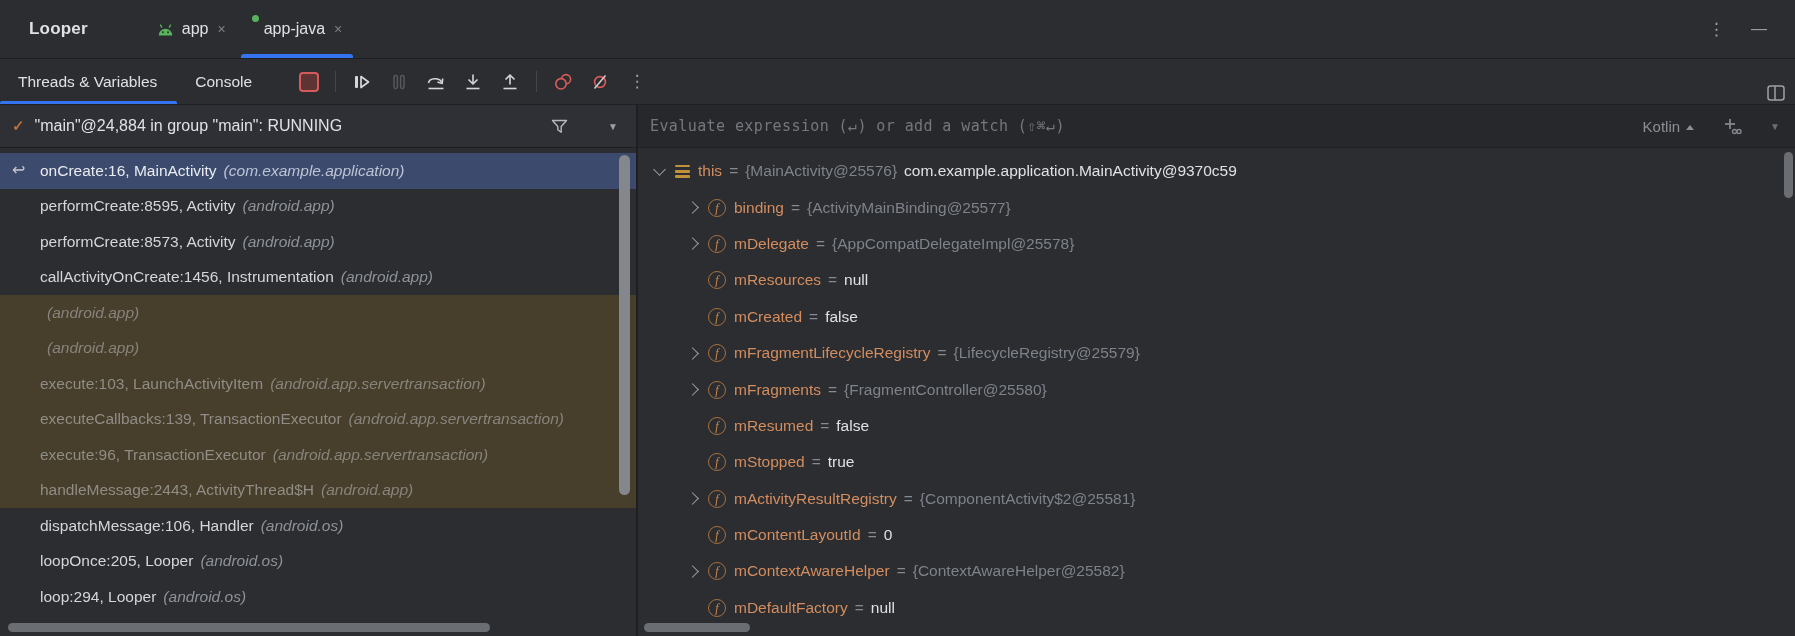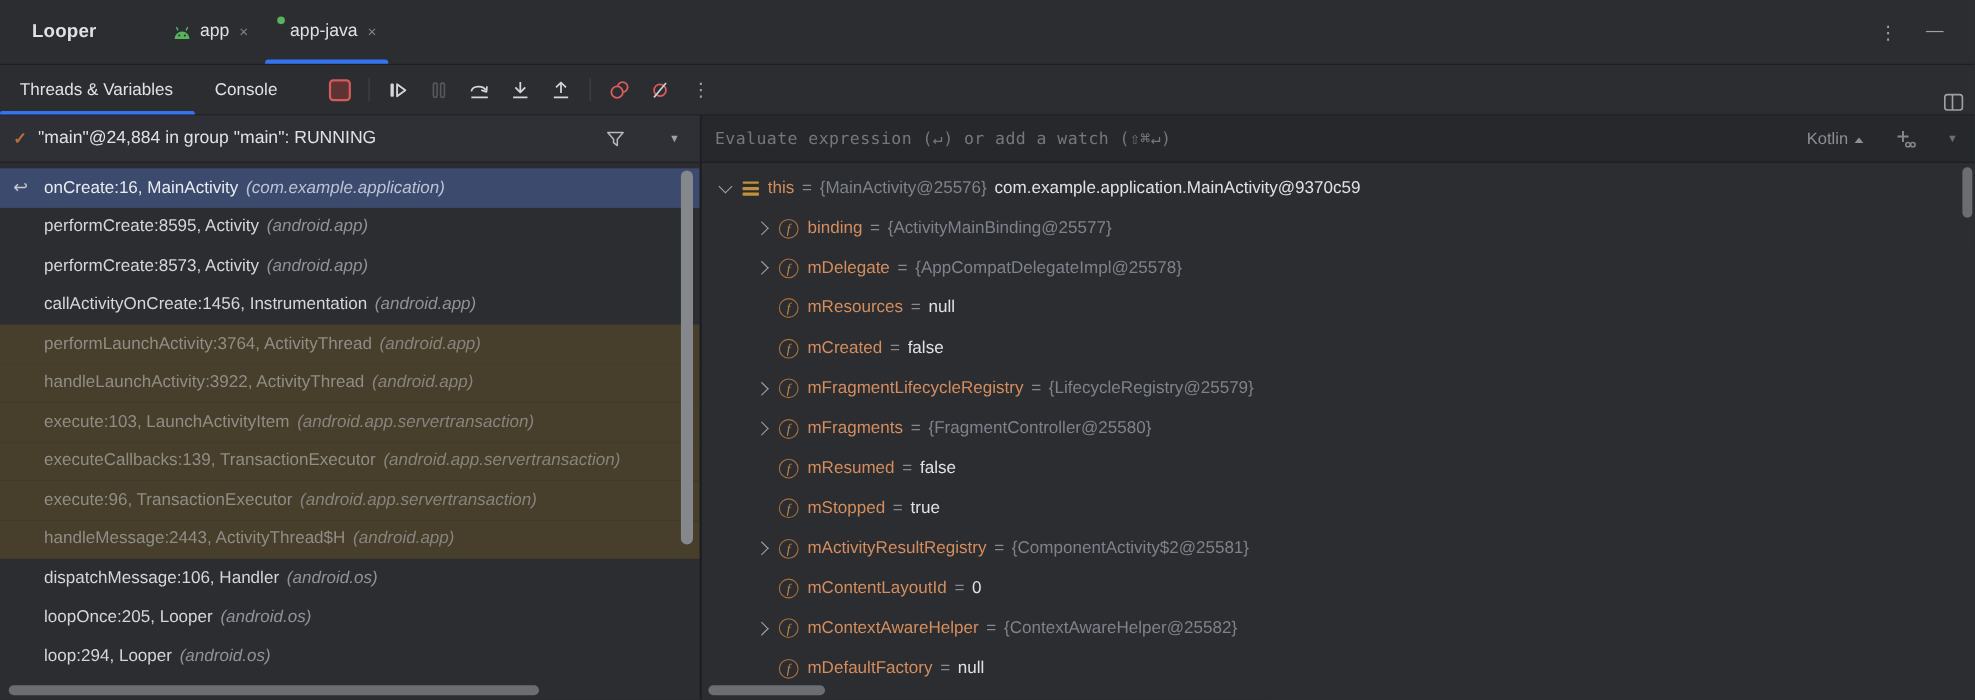--- a/index.html
+++ b/index.html
@@ -203,25 +203,23 @@
           </div>
           <div class="frame normal">
             <span>performCreate:8573, Activity</span>
             <span class="pkg">(android.app)</span>
           </div>
           <div class="frame normal">
             <span>callActivityOnCreate:1456, Instrumentation</span>
             <span class="pkg">(android.app)</span>
           </div>
           <div class="frame filtered">
-            <span>performLaunchActivity:3764, ActivityThread</span>
-            <span class="pkg">(android.app)</span>
-          </div>
-          <div class="frame filtered">
-            <span>handleLaunchActivity:3922, ActivityThread</span>
+            <span class="pkg">(android.app)</span>
+          </div>
+          <div class="frame filtered">
             <span class="pkg">(android.app)</span>
           </div>
           <div class="frame filtered">
             <span>execute:103, LaunchActivityItem</span>
             <span class="pkg">(android.app.servertransaction)</span>
           </div>
           <div class="frame filtered">
             <span>executeCallbacks:139, TransactionExecutor</span>
             <span class="pkg">(android.app.servertransaction)</span>
           </div>

